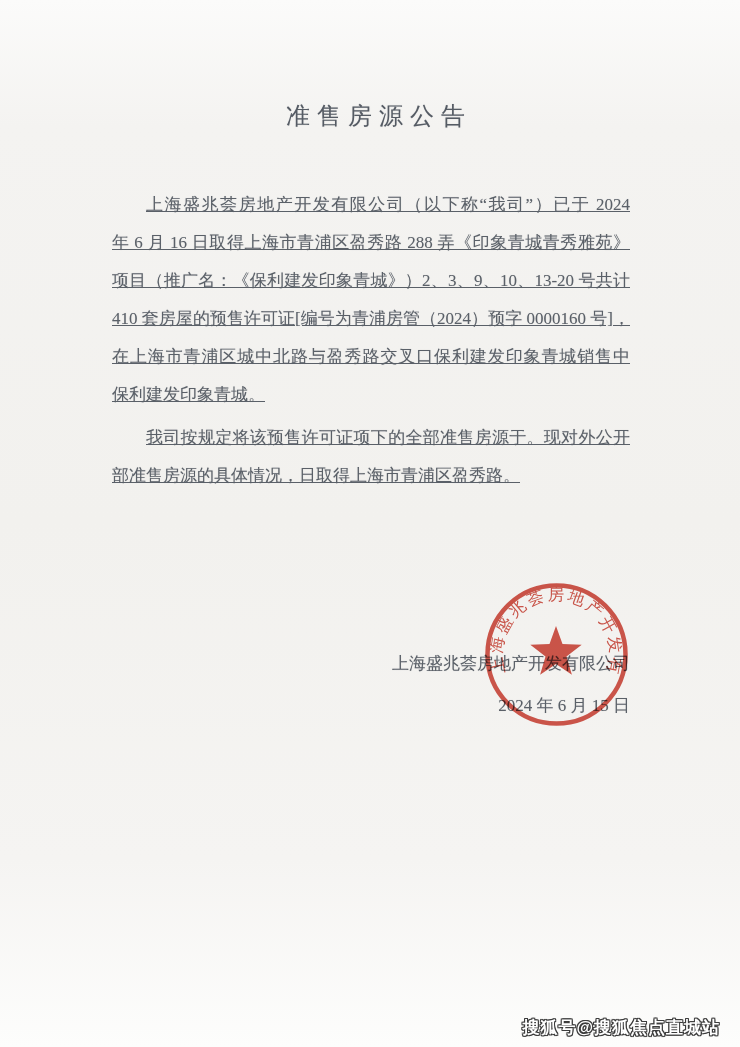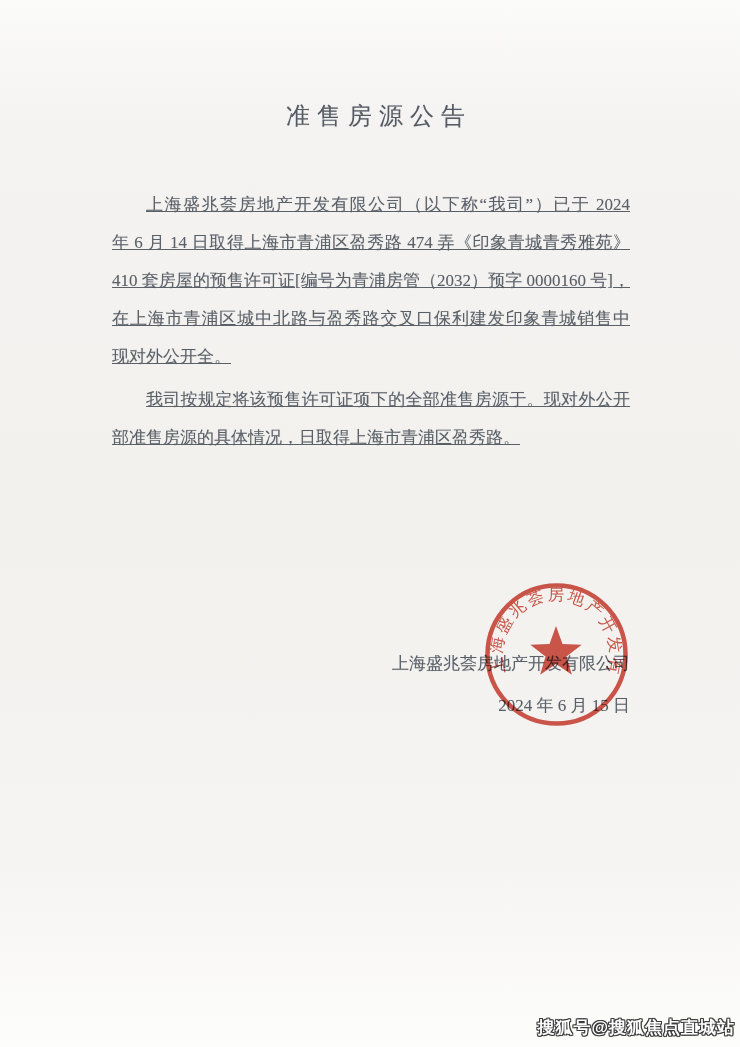--- a/index.html
+++ b/index.html
@@ -57,21 +57,21 @@
   .seal {
     position: absolute;
     left: 483px; top: 581px;
     width: 147px; height: 147px;
     opacity: 0.92;
     mix-blend-mode: multiply;
     pointer-events: none;
   }
   .watermark {
     position: absolute;
-    right: 5px; bottom: 8px;
+    right: 20px; bottom: 8px;
     font-family: "Liberation Sans", "DejaVu Sans", sans-serif;
     font-size: 17px;
     font-weight: bold;
     letter-spacing: 1px;
     color: #ffffff;
     text-shadow:
       -1px -1px 0 #3c3c3c, 1px -1px 0 #3c3c3c,
       -1px  1px 0 #3c3c3c, 1px  1px 0 #3c3c3c,
       -1px  0   0 #3c3c3c, 1px  0   0 #3c3c3c,
        0   -1px 0 #3c3c3c, 0    1px 0 #3c3c3c;
@@ -80,24 +80,25 @@
 </head>
 <body>
 
 <div class="page">
 
   <div class="doc-title">准售房源公告</div>
 
   <div class="body-text">
     <div>
       <div class="line indent">上海盛兆荟房地产开发有限公司（以下称“我司”）已于 2024</div>
-      <div class="line">年 6 月 14 日取得上海市青浦区盈秀路 474 弄《印象青城青秀雅苑》</div>
-      <div class="line">410 套房屋的预售许可证[编号为青浦房管（2032）预字 0000160 号]，</div>
+      <div class="line">年 6 月 16 日取得上海市青浦区盈秀路 288 弄《印象青城青秀雅苑》</div>
+      <div class="line">项目（推广名：《保利建发印象青城》）2、3、9、10、13-20 号共计</div>
+      <div class="line">410 套房屋的预售许可证[编号为青浦房管（2024）预字 0000160 号]，</div>
       <div class="line">在上海市青浦区城中北路与盈秀路交叉口保利建发印象青城销售中</div>
-      <div class="line end">现对外公开全。</div>
+      <div class="line end">保利建发印象青城。</div>
     </div>
     <div class="para2">
       <div class="line indent">我司按规定将该预售许可证项下的全部准售房源于。现对外公开全</div>
       <div class="line end">部准售房源的具体情况，日取得上海市青浦区盈秀路。</div>
     </div>
   </div>
 
   <div class="signature">
     <div class="company">上海盛兆荟房地产开发有限公司</div>
     <div class="date">2024 年 6 月 15 日</div>

